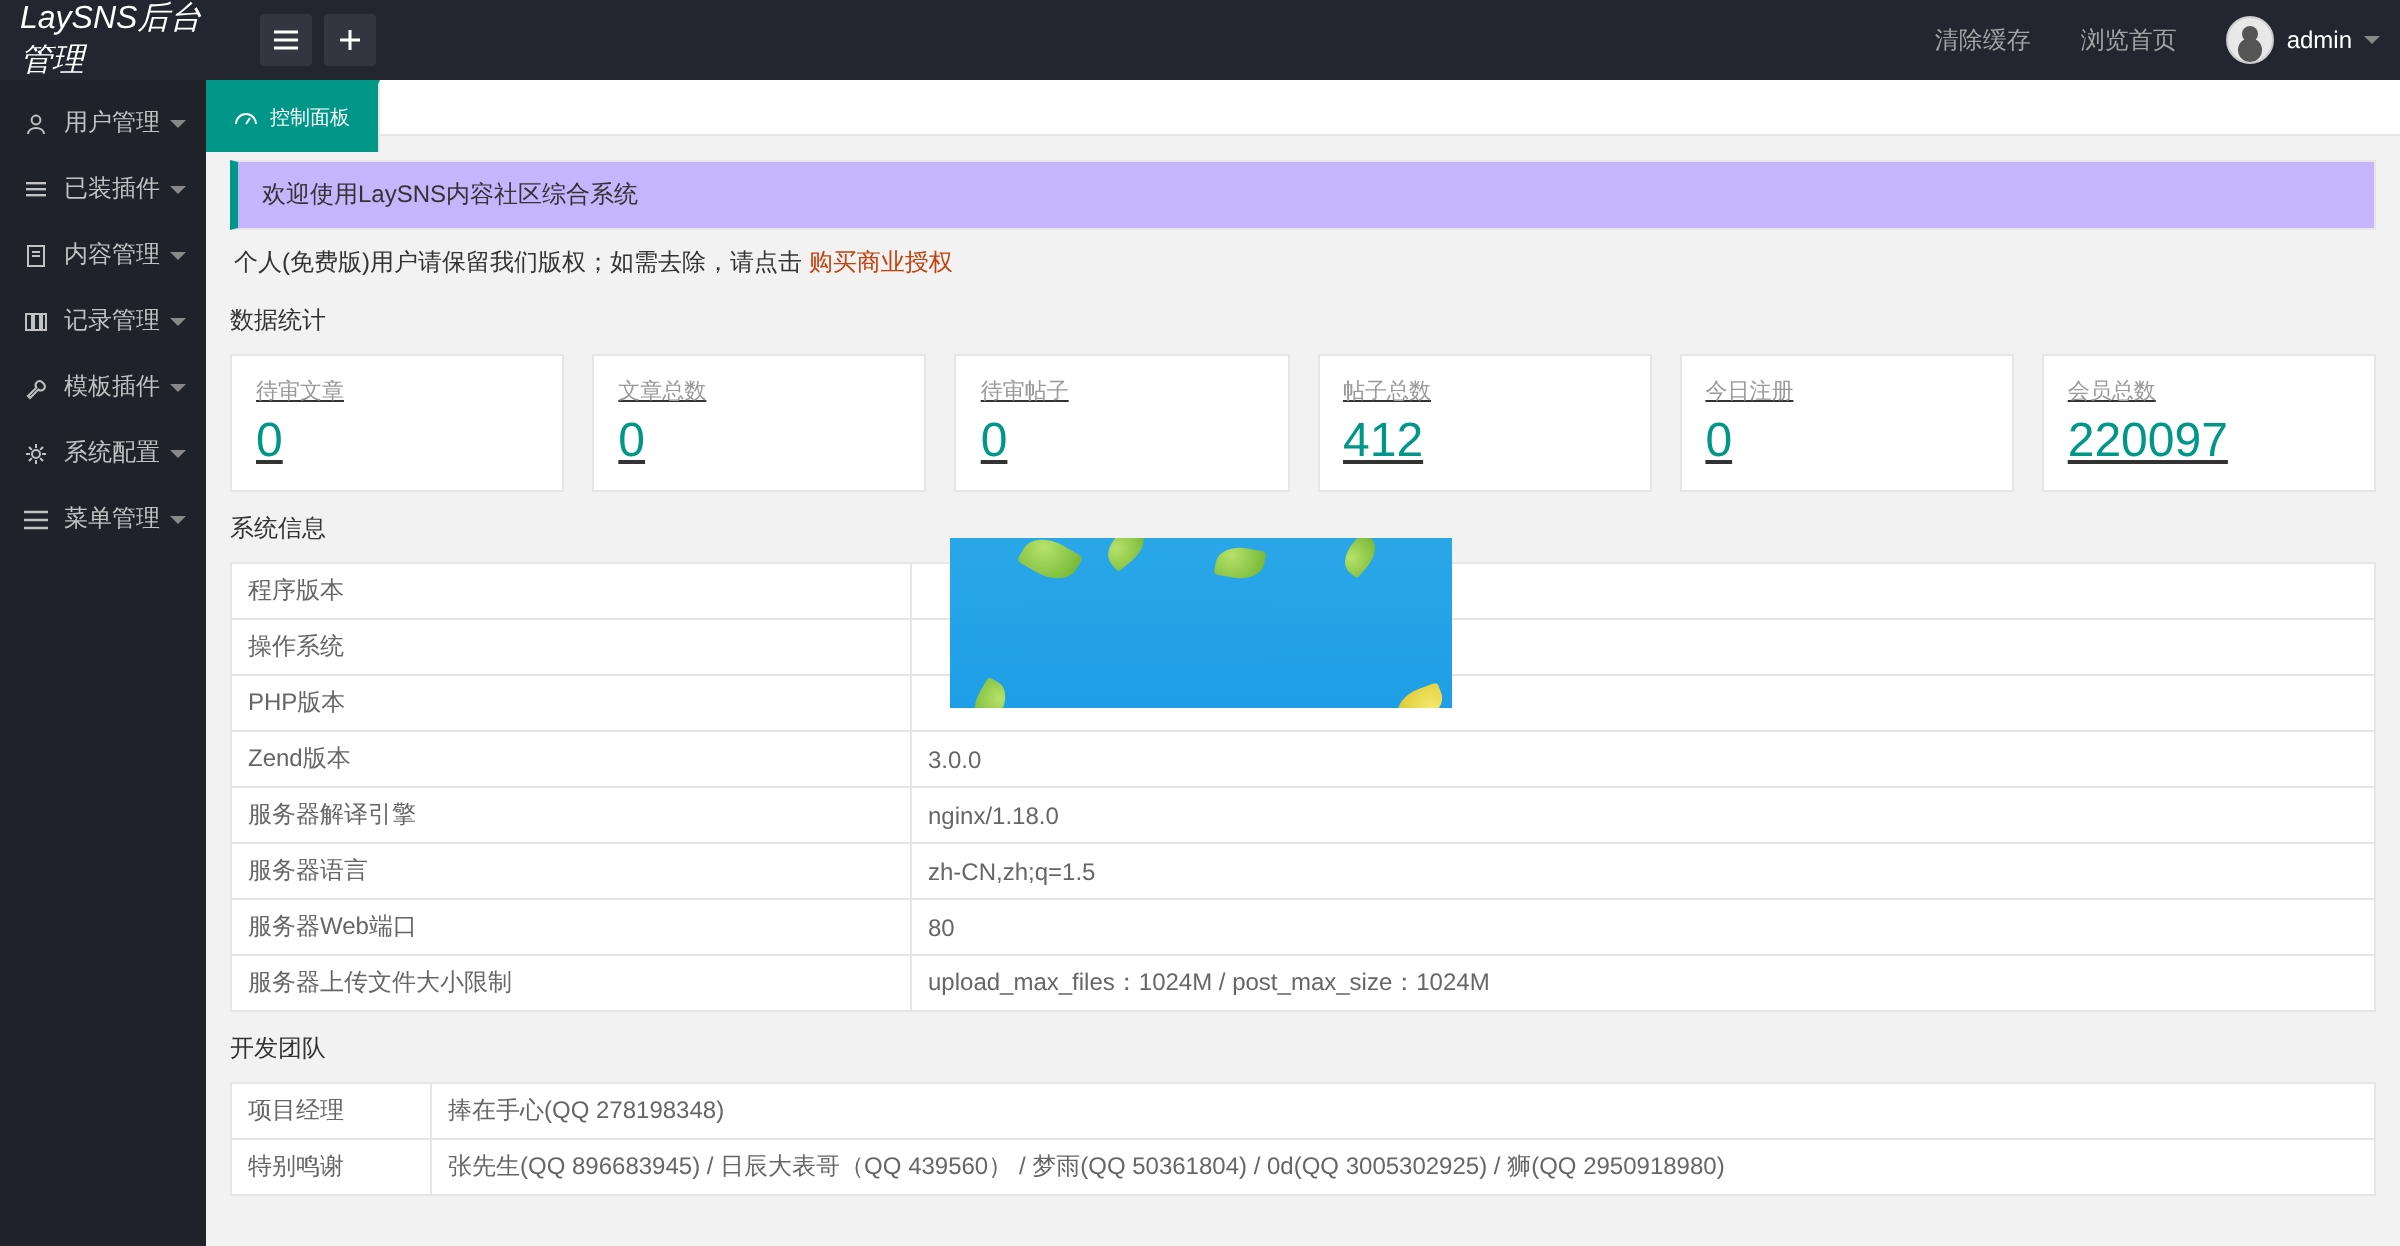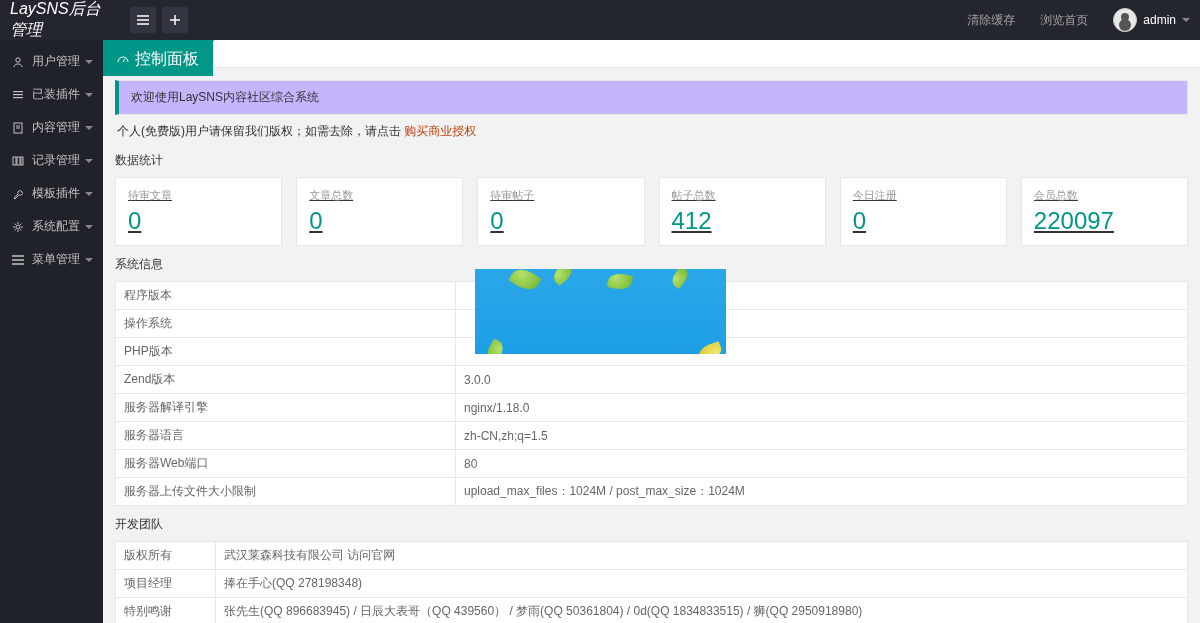--- a/index.html
+++ b/index.html
@@ -20,21 +20,21 @@
 
 .body { flex: 1; display: flex; overflow: hidden; }
 .sidebar { width: 103px; background: #20222a; color: #c2c2c2; padding-top: 5px; }
 .side-item { display: flex; align-items: center; padding: 8px 10px; font-size: 12px; cursor: pointer; border-bottom: 0px solid #2a2d36;}
 .side-icon { width: 16px; margin-right: 6px; display: inline-flex; align-items: center; justify-content: center; }
 .side-caret { margin-left: auto; }
 
 
 .main { flex: 1; display: flex; flex-direction: column; overflow: auto; }
 .tabs { background: #fff; border-bottom: 1px solid #e6e6e6; height: 28px; display: flex; }
-.tab { display: flex; align-items: center; padding: 17px 14px; font-size: 16px; border-right: 1px solid #e6e6e6; cursor: pointer; }
+.tab { display: flex; align-items: center; padding: 17px 14px; font-size: 10px; border-right: 1px solid #e6e6e6; cursor: pointer; }
 .tab.active { background: #009688; color: #fff; border-top: 2px solid #009688; }
 .tab-icon { margin-right: 6px; }
 
 .content { padding: 12px; }
 .notice { background: #c4b5fd; border: 1px solid #e6e6e6; border-left: 4px solid #009688; padding: 8px 12px; margin-bottom: 8px; font-size: 12px; }
 .sub-note { font-size: 12px; color: #333; margin-bottom: 12px; padding-left: 2px; }
 .sub-note a { color: #c2410c; text-decoration: none; cursor: pointer; }
 
 .section-title { font-size: 12px; color: #333; margin: 10px 0 8px; }
 .stats-row { display: flex; gap: 14px; text-decoration: underline; }
@@ -247,31 +247,27 @@
           <tr>
                 <td>服务器上传文件大小限制</td>
                 <td>upload_max_files：1024M / post_max_size：1024M</td>
               </tr>
         </tbody>
           </table>
 
         <div class="section-title">开发团队</div>
         <table class="dev-table">
           <tbody>
-              <tr>
-                <td>版权所有</td>
-                <td>武汉莱森科技有限公司 访问官网</td>
-              </tr>
           <tr>
                 <td>项目经理</td>
                 <td>捧在手心(QQ 278198348)</td>
               </tr>
           <tr>
                 <td>特别鸣谢</td>
-                <td>张先生(QQ 896683945) / 日辰大表哥（QQ 439560） / 梦雨(QQ 50361804) / 0d(QQ 1834833515) / 狮(QQ 2950918980)</td>
+                <td>张先生(QQ 896683945) / 日辰大表哥（QQ 439560） / 梦雨(QQ 50361804) / 0d(QQ 3005302925) / 狮(QQ 2950918980)</td>
               </tr>
         </tbody>
           </table>
 
       </div>
     </div>
   </div>
 </div>
 
 <div class="overlay-img">

